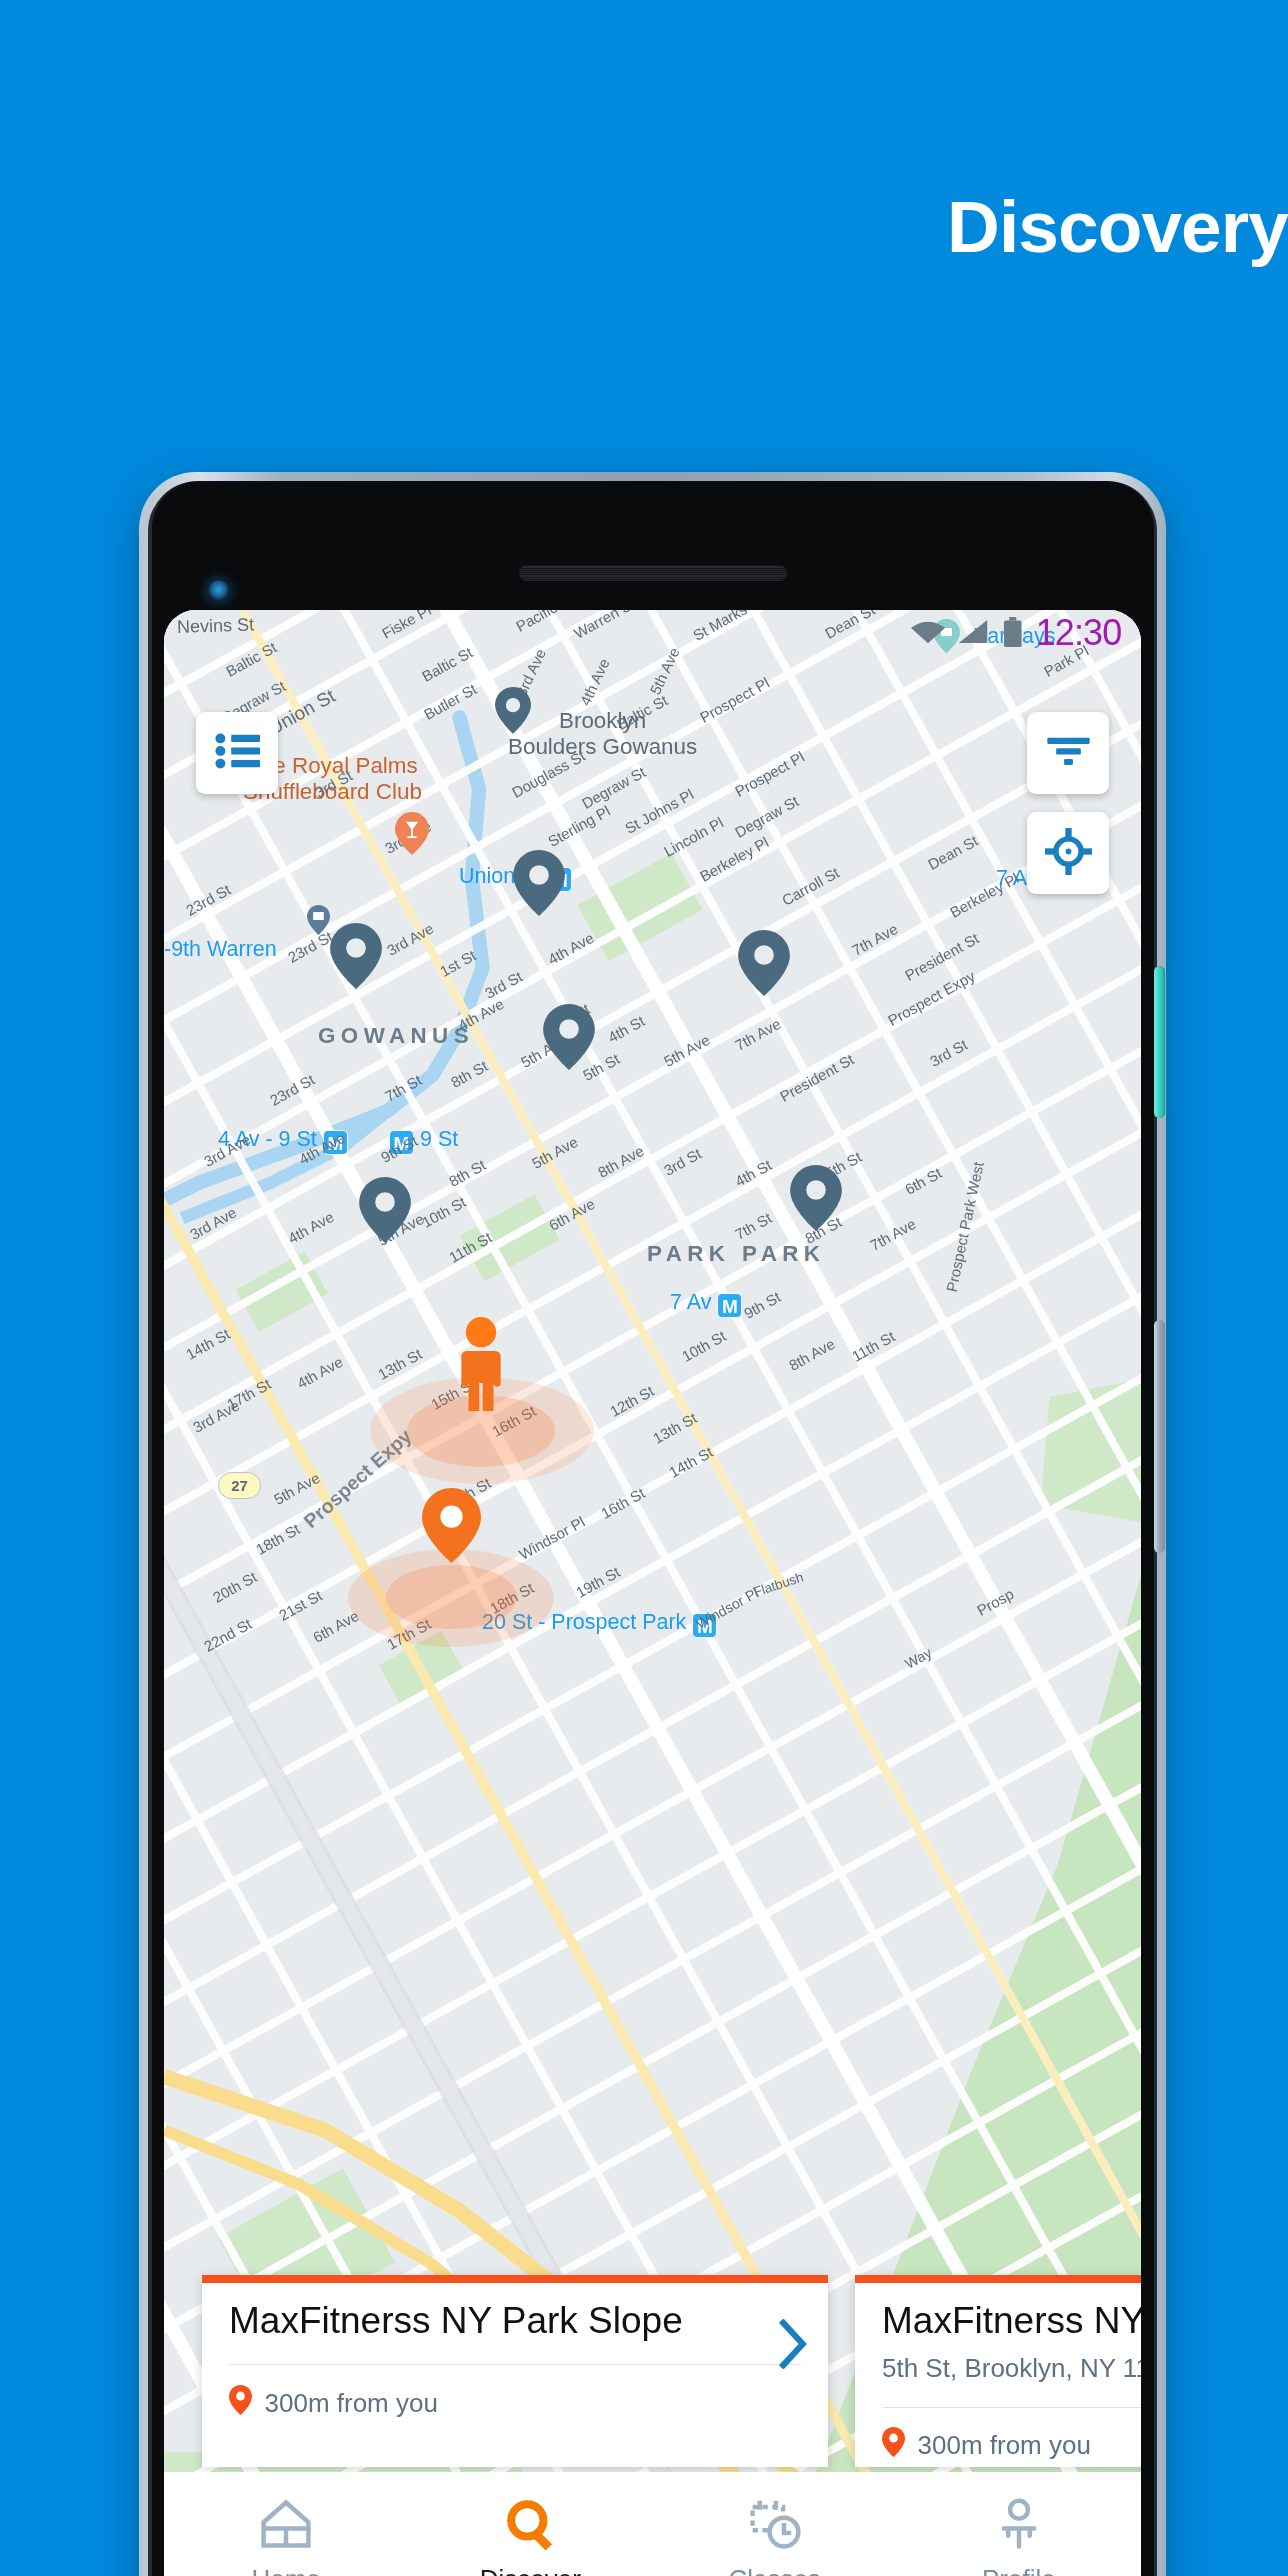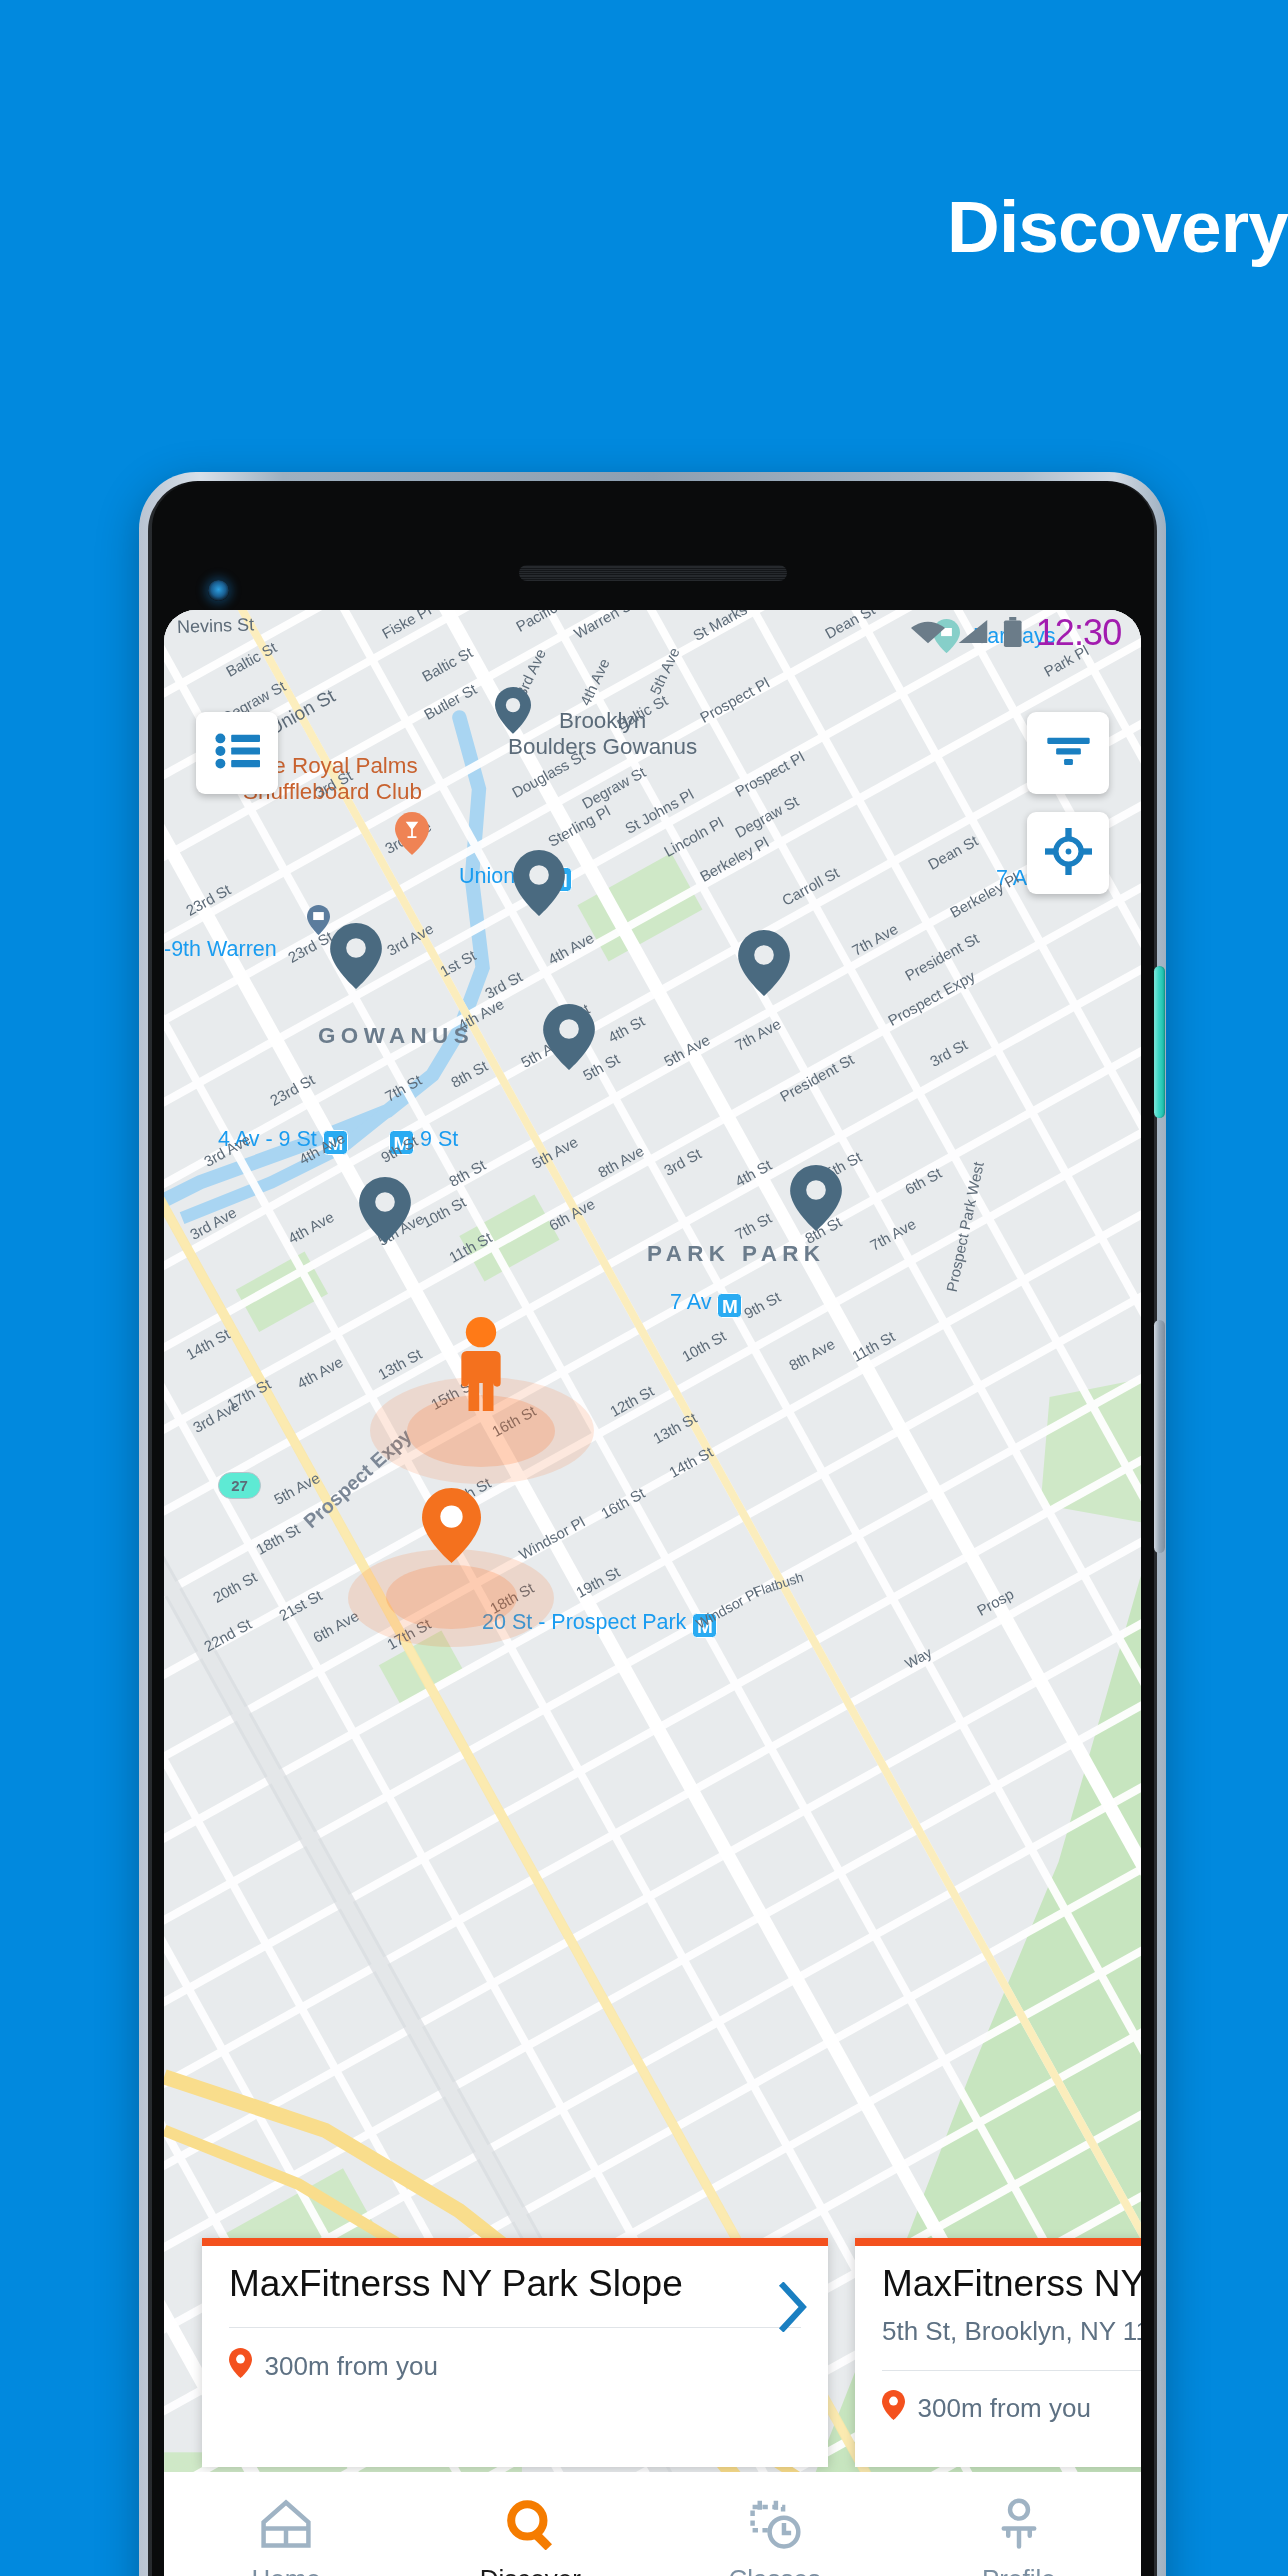--- a/index.html
+++ b/index.html
@@ -184,21 +184,21 @@
   }
   .fab-list  { left: 32px;  top: 102px; }
   .fab-filter{ right: 32px; top: 102px; }
   .fab-locate{ right: 32px; top: 202px; }
 
   
   .cards {
     position: absolute;
     left: 0; right: 0;
     bottom: 191px;
-    height: 229px;
+    height: 192px;
   }
   .card {
     position: absolute;
     top: 0;
     background: #ffffff;
     box-shadow: 0 1.8px 10.7px rgba(0,0,0,0.18);
     overflow: hidden;
   }
   .card-accent {
     height: 8px;
@@ -544,21 +544,21 @@
         <div class="map-label" style="left:50px;  top:980px; transform:rotate(-29deg);">20th St</div>
         <div class="map-label" style="left:116px; top:998px; transform:rotate(-29deg);">21st St</div>
         <div class="map-label" style="left:41px;  top:1029px; transform:rotate(-29deg);">22nd St</div>
         <div class="map-label" style="left:150px; top:1020px; transform:rotate(-29deg);">6th Ave</div>
         <div class="map-label" style="left:224px; top:1027px; transform:rotate(-29deg);">17th St</div>
         <div class="map-label" style="left:590px; top:975px; transform:rotate(-18deg); font-size:13.4px;">Flatbush</div>
         <div class="map-label" style="left:533px; top:1007px; transform:rotate(-29deg); font-size:14.3px;">Windsor Pl</div>
         <div class="map-label" style="left:814px; top:993px; transform:rotate(-29deg); font-size:15px;">Prosp</div>
         <div class="map-label" style="left:742px; top:1047px; transform:rotate(-29deg); font-size:14.3px;">Way</div>
 
-        <div style="position:absolute; left:54px; top:862px; width:43px; height:27px; border-radius:13.4px; background:#5eead4; border:1.8px solid #b9c2ca; display:flex; align-items:center; justify-content:center; font-size:15px; color:#5d6b78; font-weight:bold;">
+        <div style="position:absolute; left:54px; top:862px; width:43px; height:27px; border-radius:13.4px; background:#fef9c3; border:1.8px solid #b9c2ca; display:flex; align-items:center; justify-content:center; font-size:15px; color:#5d6b78; font-weight:bold;">
           <span>27</span>
         </div>
 
         <div class="pin" style="left:331px; top:77px; width:36px; height:47px;">
           <svg viewBox="0 0 40 52">
               <path d="M20 0C9 0 0 9 0 20c0 14 20 32 20 32s20-18 20-32C40 9 31 0 20 0z" fill="#4a6a80"></path>
               <circle cx="20" cy="20" r="8" fill="#e9ecee"></circle>
             </svg>
         </div>
         <div class="pin" style="left:349px; top:240px;">

